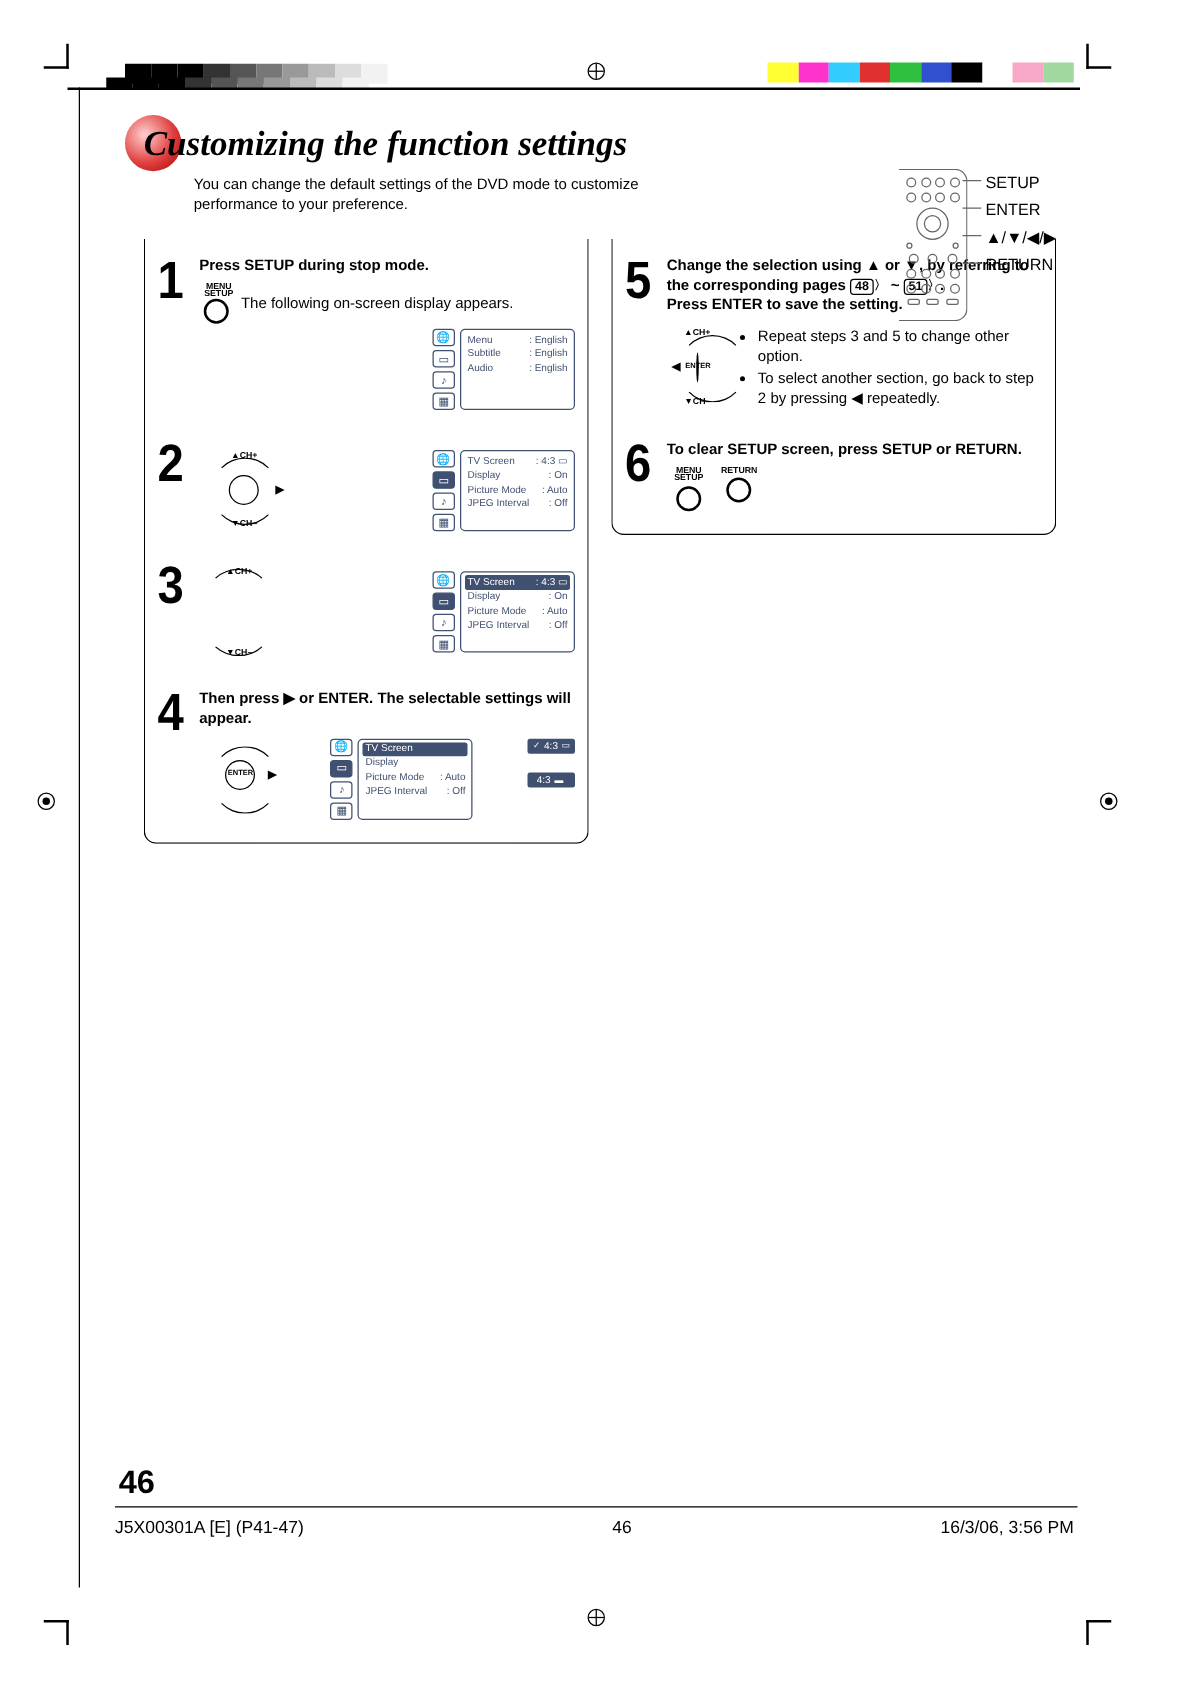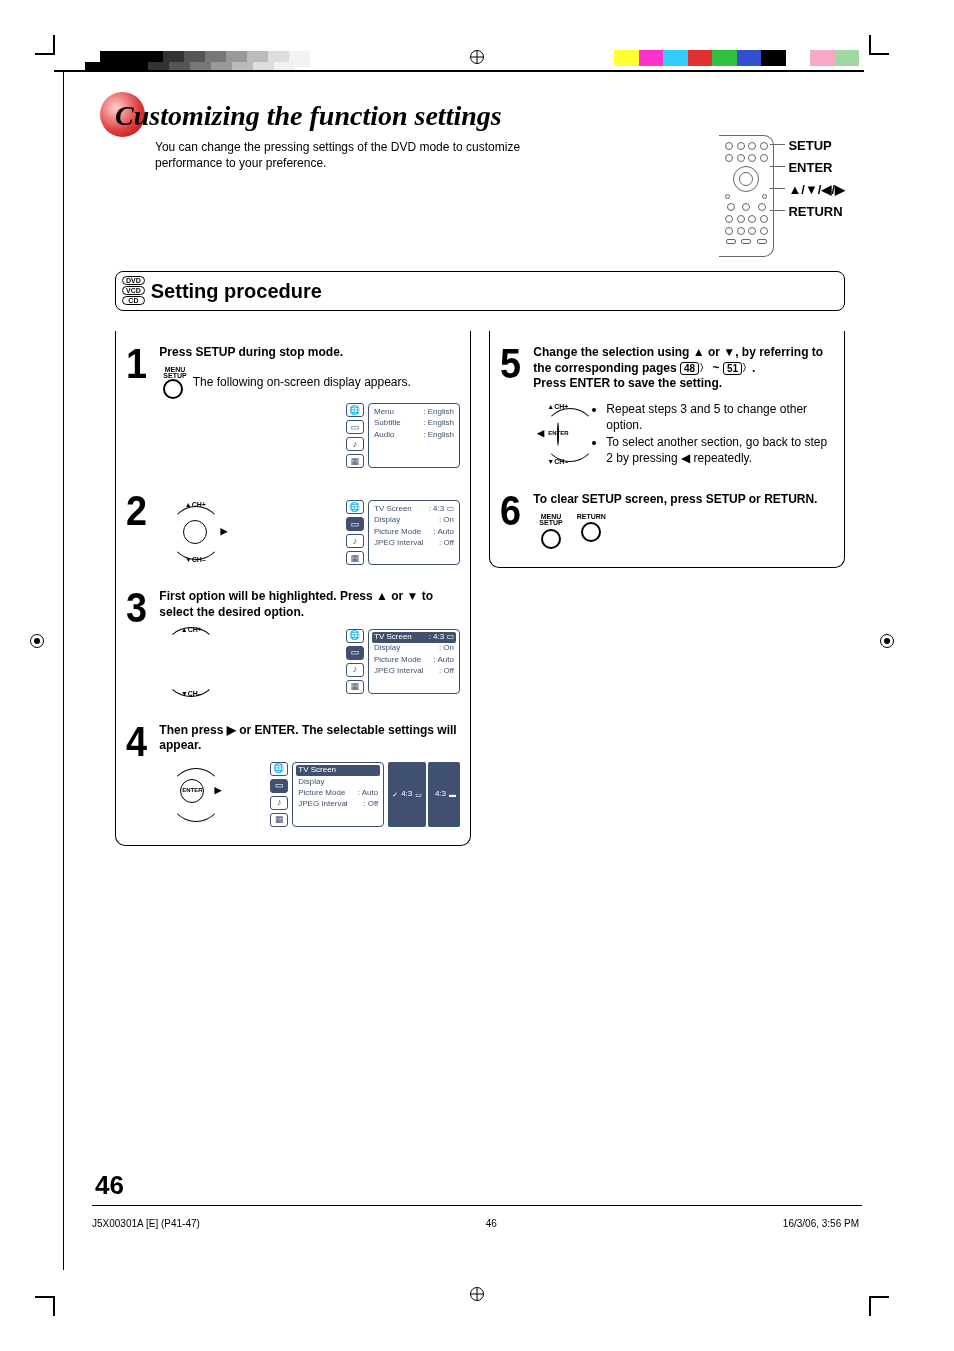--- a/index.html
+++ b/index.html
@@ -168,21 +168,21 @@
   .remote-row { display: flex; justify-content: space-around; margin-bottom: 4px; }
   .rbtn { width: 8px; height: 8px; border: 1px solid #666; border-radius: 50%; }
   .rbtn-rect { width: 10px; height: 5px; border: 1px solid #666; border-radius: 2px; }
   .rwheel {
     width: 26px; height: 26px; border: 1px solid #666; border-radius: 50%;
     margin: 2px auto; display: flex; align-items: center; justify-content: center;
     position: relative;
   }
   .rwheel::before { content: ""; position: absolute; inset: 5px; border: 1px solid #666; border-radius: 50%; }
   .rwheel .inner-c { width: 6px; height: 6px; border-radius: 50%; }
-  .remote-labels { font-size: 13px; line-height: 1.7; font-weight: bold; }
+  .remote-labels { font-size: 13px; line-height: 1.7; }
   .remote-labels div { position: relative; }
   .remote-labels div::before {
     content: "";
     position: absolute;
     left: -18px;
     top: 9px;
     width: 15px;
     height: 1px;
     background: #666;
   }
@@ -304,21 +304,21 @@
     font-size: 8px;
     color: #405070;
     padding: 2px 3px;
     min-width: 92px;
     background: #fff;
   }
   .osd-list .row { display: flex; justify-content: space-between; gap: 6px; padding: 0.5px 2px; border-radius: 2px; }
   .osd-list .row.sel { background: #405070; color: #fff; }
 
   .osd-opts {
-    display: flex; flex-direction: row; gap: 2px; font-size: 8px; color: #fff;
+    display: flex; flex-direction: column; gap: 15px; font-size: 8px; color: #fff; margin-left: 40px;
   }
   .osd-opts .opt {
     background: #405070; border-radius: 2px; padding: 1px 4px; white-space: nowrap;
     display: flex; align-items: center; gap: 3px;
   }
   .osd-opts .opt .chk { font-size: 7px; }
   .osd-opts .opt .ico { font-size: 7px; }
 
   .step5-line {
     margin-top: 0;
@@ -359,21 +359,21 @@
     width: 770px;
     height: 1px;
     background: #000;
   }
 
   .footer {
     position: absolute;
     left: 92px;
     right: 95px;
     bottom: 122px;
-    font-size: 10px;
+    font-size: 14px;
     display: flex;
     justify-content: space-between;
   }
 
   .step-graphics {
     display: flex;
     align-items: flex-start;
     justify-content: space-between;
     gap: 6px;
     margin-top: 4px;
@@ -446,21 +446,21 @@
   </div>
 
 <div class="page-rule"></div>
 <div class="page-inner-line"></div>
 
 <div class="page">
 
   <div class="title-row">
     <div class="red-ball"></div>
     <h1 class="title">Customizing the function settings</h1>
-    <p class="subtitle">You can change the pressing settings of the DVD mode to customize performance to your preference.</p>
+    <p class="subtitle">You can change the default settings of the DVD mode to customize performance to your preference.</p>
   </div>
 
   <div class="remote-wrap">
     <div class="remote">
       <div class="remote-row">
           <div class="rbtn"></div>
           <div class="rbtn"></div>
           <div class="rbtn"></div>
           <div class="rbtn"></div>
         </div>
@@ -501,28 +501,20 @@
         </div>
     </div>
     <div class="remote-labels">
       <div>SETUP</div>
       <div>ENTER</div>
       <div>▲/▼/◀/▶</div>
       <div>RETURN</div>
     </div>
   </div>
 
-  <div class="proc-head">
-    <div class="disc-badge">
-      <span>DVD</span>
-      <span>VCD</span>
-      <span>CD</span>
-    </div>
-    <div class="proc-title">Setting procedure</div>
-  </div>
 
   <div class="cols">
 
     <div class="col">
         <div class="col-inner">
 
       <div class="step">
         <div class="num">1</div>
         <div class="step-body">
           <div class="lead">Press SETUP during stop mode.</div>
@@ -595,21 +587,20 @@
                     </div>
                   </div>
             </div>
           </div>
         </div>
       </div>
 
       <div class="step">
         <div class="num">3</div>
         <div class="step-body">
-          <div class="lead">First option will be highlighted. Press ▲ or ▼ to select the desired option.</div>
           <div class="step-graphics">
             <div>
               <div class="wheel-half">
                 <div class="wheel-txt up" style="left:50%;transform:translateX(-50%)">▲CH+</div>
               </div>
               <div style="height:14px"></div>
               <div class="wheel-half bottom">
                 <div class="wheel-txt dn" style="left:50%;transform:translateX(-50%)">▼CH–</div>
               </div>
             </div>

